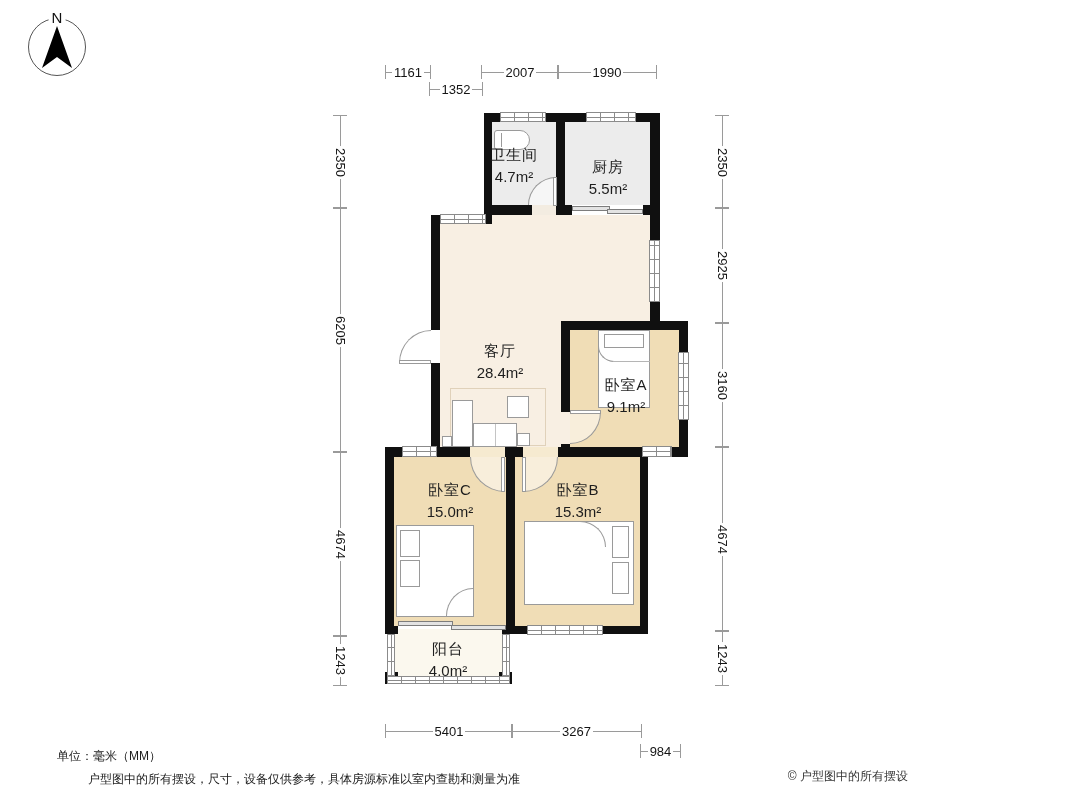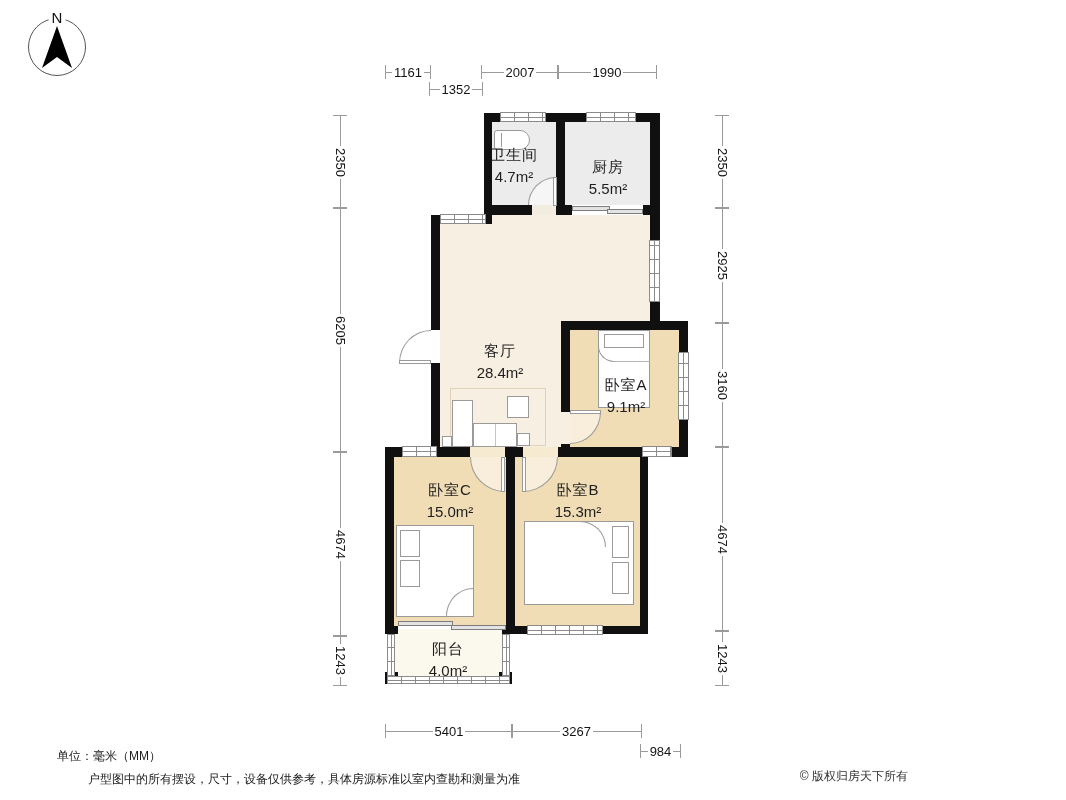--- a/index.html
+++ b/index.html
@@ -238,15 +238,15 @@
       <i class="dline"></i>
       <span>4674</span>
     </div>
   <div class="dim dim-v" style="left:715px;top:630px;height:54px;">
       <i class="dline"></i>
       <span>1243</span>
     </div>
 
   <div class="footer" style="left:57px;top:748px;">单位：毫米（MM）</div>
   <div class="footer" style="left:57px;top:771px;margin-left:31px;">户型图中的所有摆设，尺寸，设备仅供参考，具体房源标准以室内查勘和测量为准</div>
-  <div class="footer" style="right:158px;top:768px;color:#333;">© 版权归房天下所有</div>
+  <div class="footer" style="right:158px;top:768px;color:#333;">© 户型图中的所有摆设</div>
 
 </div>
 
 </body></html>

